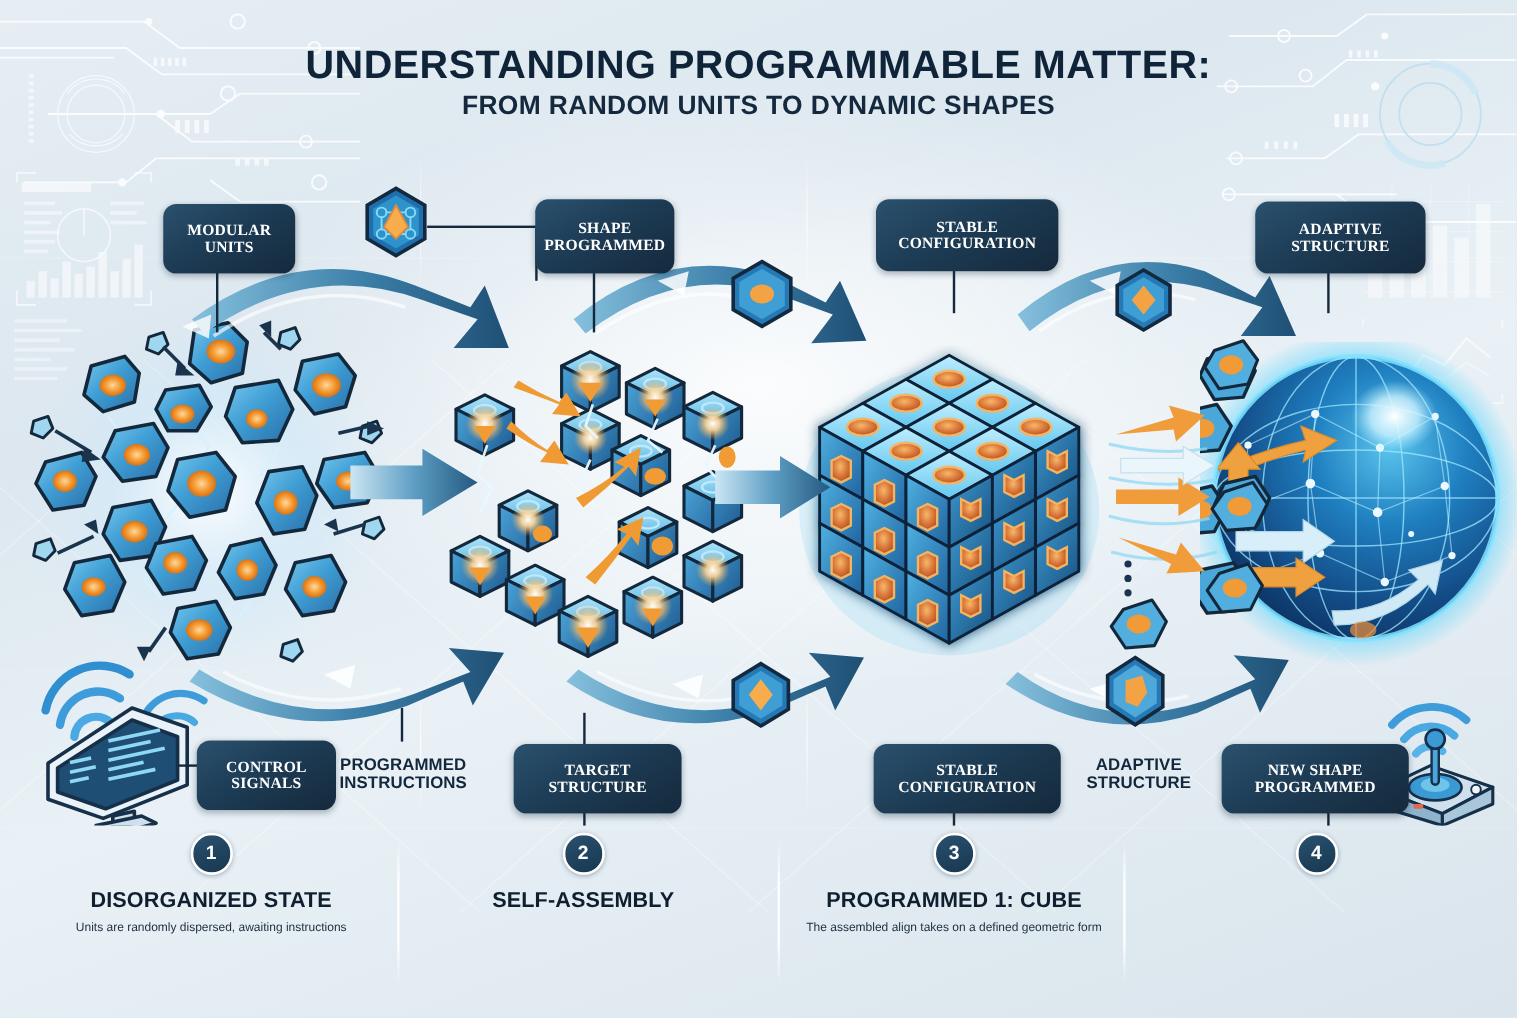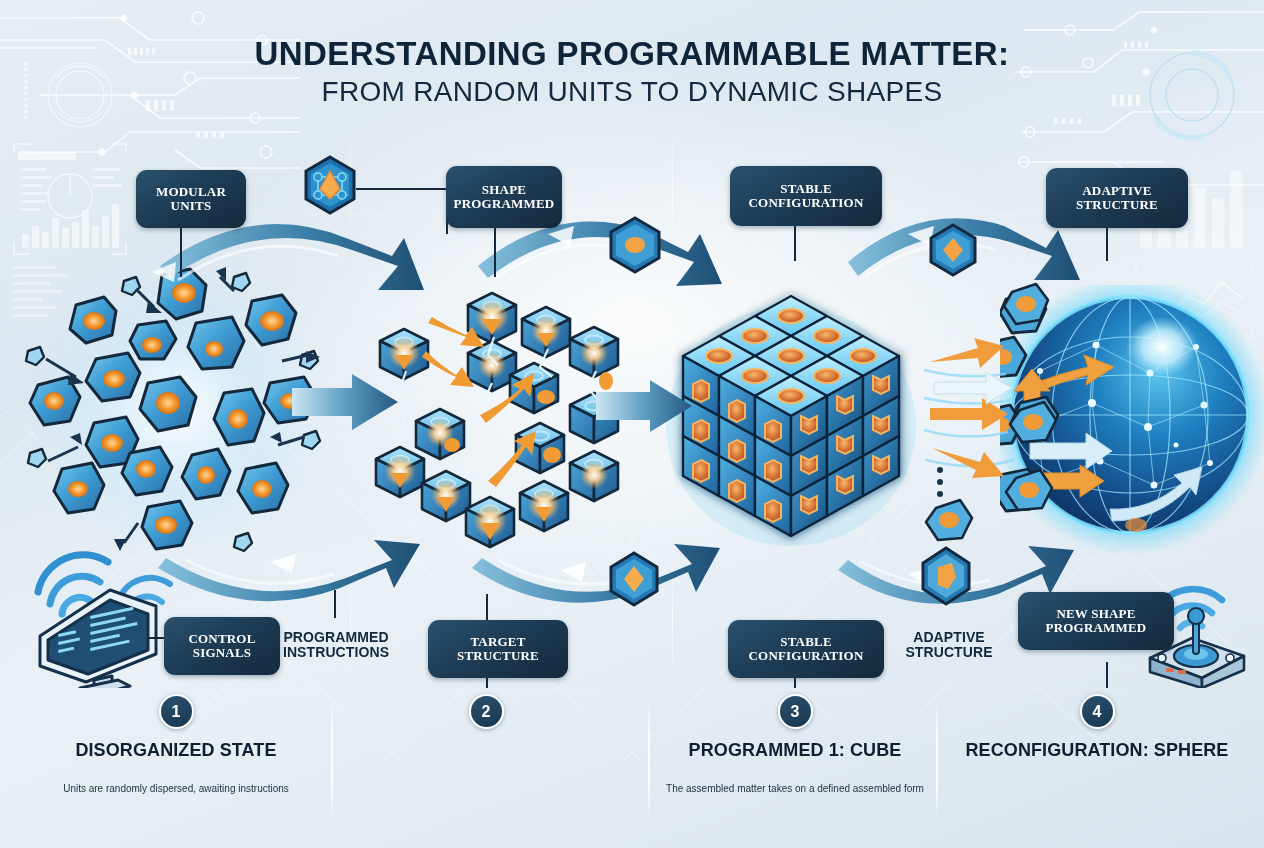--- a/index.html
+++ b/index.html
@@ -27,21 +27,21 @@
   #title-block{
     position:absolute;left:0;top:24px;width:1264px;text-align:center;
     color:#12263c;
     margin-top:12px;
   }
   #title-main{
     font-size:33px;font-weight:bold;letter-spacing:.4px;line-height:1.08;
     color:#0f2438;
   }
   #title-sub{
-    font-size:28px;font-weight:normal;letter-spacing:.3px;line-height:1.12;
+    font-size:22px;font-weight:bold;letter-spacing:.3px;line-height:1.12;
     margin-top:4px;color:#15293e;
   }
   
   .badge{
     position:absolute;
     background:linear-gradient(150deg,#2b516e 0%,#1d3c55 45%,#15293c 100%);
     color:#fff;border-radius:11px;
     font-size:13px;font-weight:bold;line-height:1.06;
     text-align:center;letter-spacing:.2px;
     padding:7px 11px;
@@ -60,21 +60,21 @@
   .step-num{
     width:31px;height:31px;border-radius:50%;
     background:linear-gradient(160deg,#2a5170 0%,#17374f 100%);
     color:#fff;font-size:16px;font-weight:bold;
     line-height:31px;margin:0 auto 11px;
     border:2px solid #ffffff;
     box-shadow:0 1px 4px rgba(15,40,60,.35);
   }
   .step-title{
     font-size:18px;font-weight:bold;color:#101f30;letter-spacing:.1px;
-    margin-bottom:22px;
+    margin-bottom:7px;
   }
   .step-desc{
     font-size:10px;color:#1d2e3e;line-height:1.28;padding:0 16px;
   }
   .vdiv{
     position:absolute;top:700px;width:2px;height:120px;
     background:linear-gradient(180deg,rgba(255,255,255,0) 0%,rgba(255,255,255,.95) 30%,rgba(255,255,255,.95) 70%,rgba(255,255,255,0) 100%);
   }
   .vguide{
     position:absolute;width:1px;
@@ -948,38 +948,38 @@
   <div class="badge" style="left:164px;top:617px;width:94px;height:44px;">CONTROL
 SIGNALS</div>
   <div class="plainlabel" style="left:256px;top:630px;width:160px;">PROGRAMMED
 INSTRUCTIONS</div>
   <div class="badge" style="left:428px;top:620px;width:118px;height:44px;">TARGET
 STRUCTURE</div>
   <div class="badge" style="left:728px;top:620px;width:134px;height:44px;">STABLE
 CONFIGURATION</div>
   <div class="plainlabel" style="left:890px;top:630px;width:118px;">ADAPTIVE
 STRUCTURE</div>
-  <div class="badge" style="left:1018px;top:592px;width:134px;height:44px;">NEW SHAPE
+  <div class="badge" style="left:1018px;top:620px;width:134px;height:44px;">NEW SHAPE
 PROGRAMMED</div>
 
   <div class="vdiv" style="left:331px;"></div>
   <div class="vdiv" style="left:648px;"></div>
   <div class="vdiv" style="left:936px;"></div>
 
   <div class="step" style="left:26px;">
     <div class="step-num">1</div>
     <div class="step-title">DISORGANIZED STATE</div>
     <div class="step-desc">Units are randomly dispersed, awaiting instructions</div>
   </div>
   <div class="step" style="left:336px;">
     <div class="step-num">2</div>
+    <div class="step-title">SELF-ASSEMBLY</div>
   </div>
   <div class="step" style="left:645px;">
     <div class="step-num">3</div>
     <div class="step-title">PROGRAMMED 1: CUBE</div>
-    <div class="step-desc">The assembled matter takes on a defined assembled form</div>
+    <div class="step-desc">The assembled align takes on a defined geometric form</div>
   </div>
   <div class="step" style="left:939px;width:316px;">
     <div class="step-num">4</div>
-    <div class="step-title">RECONFIGURATION: SPHERE</div>
   </div>
 
 </div>
 
 </body></html>

